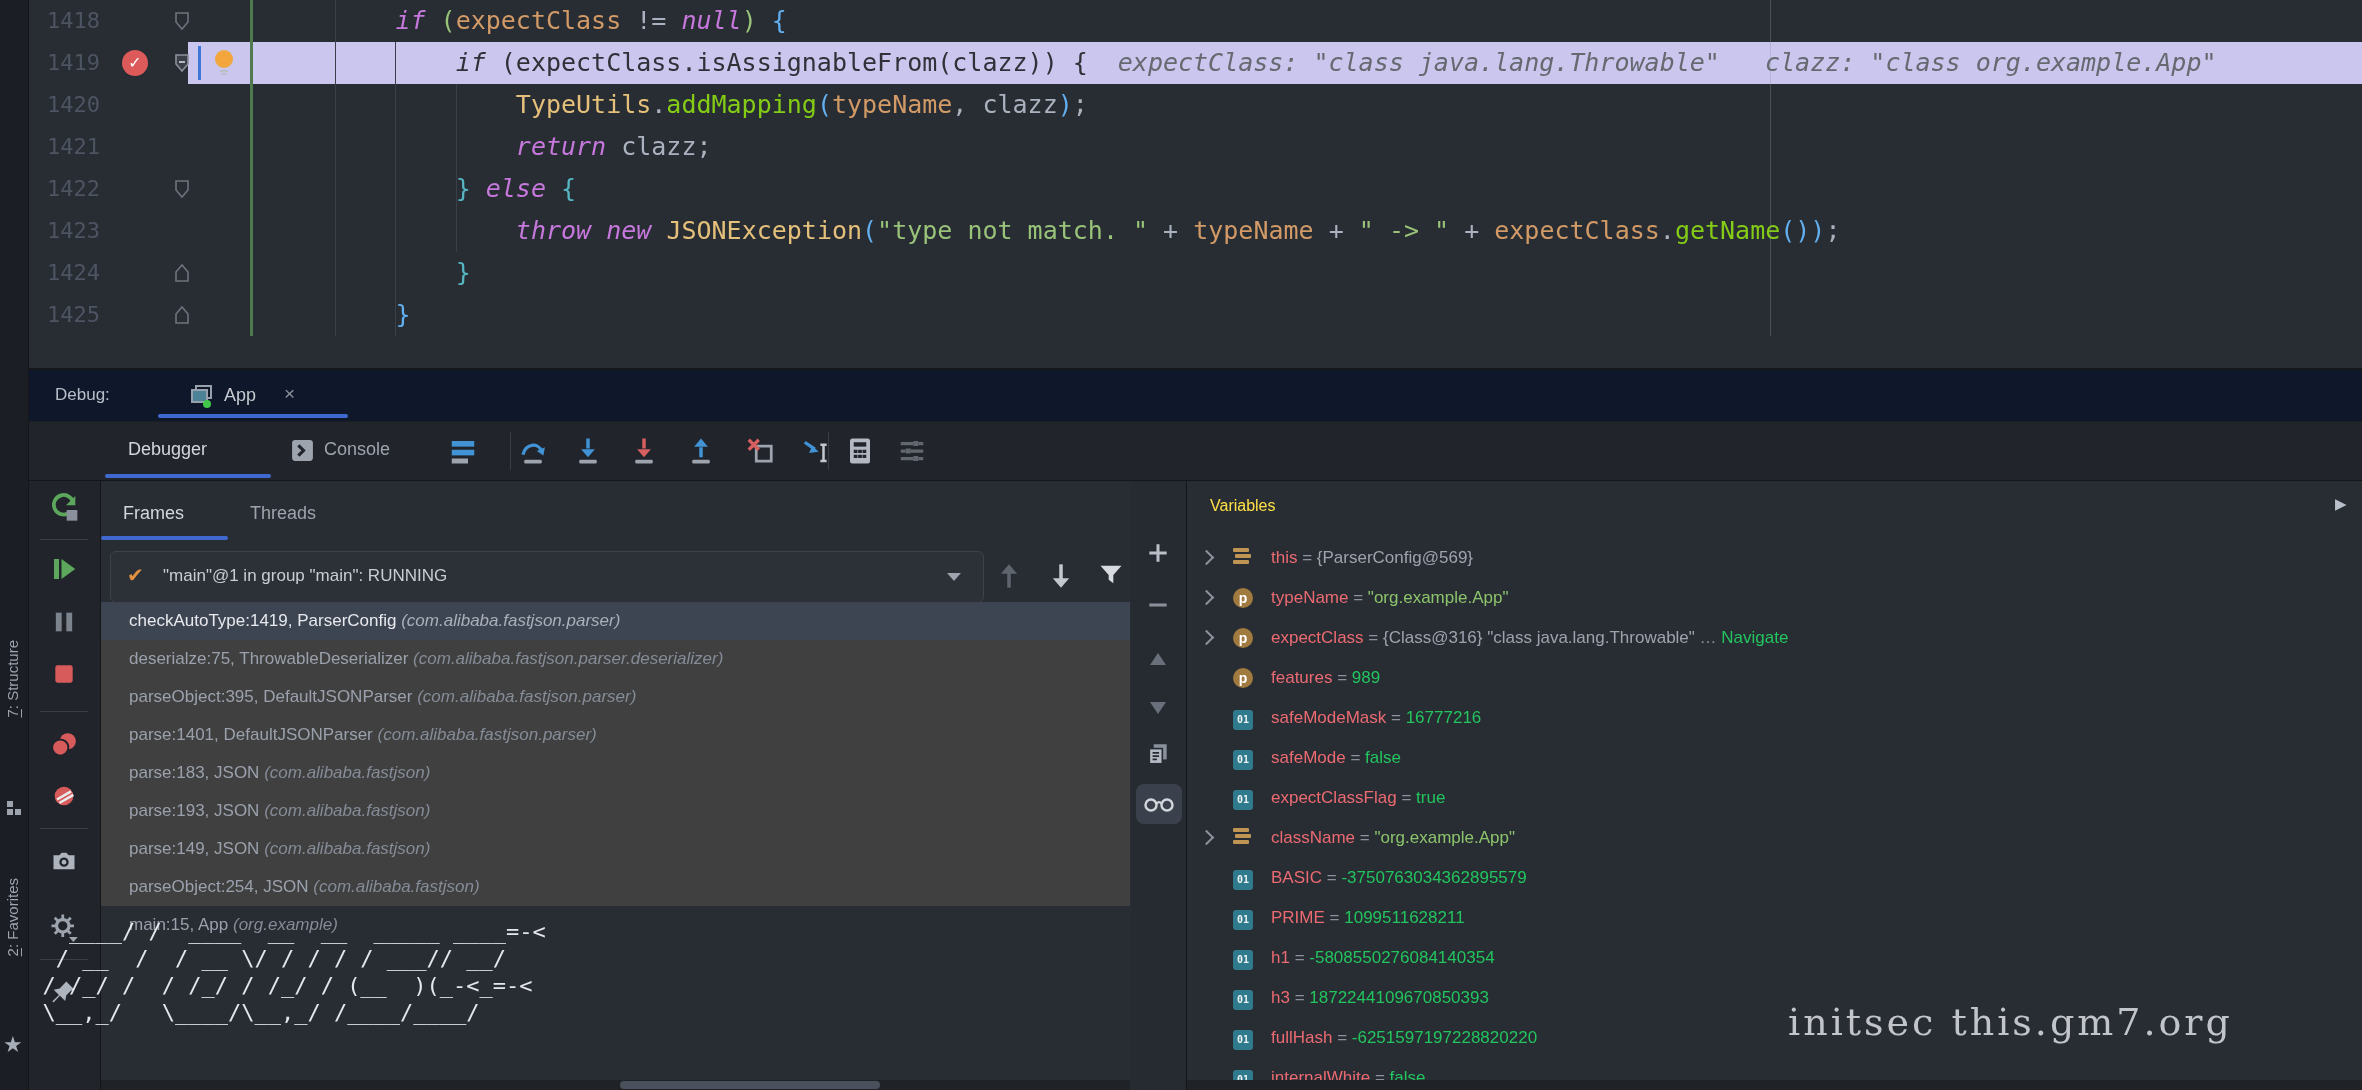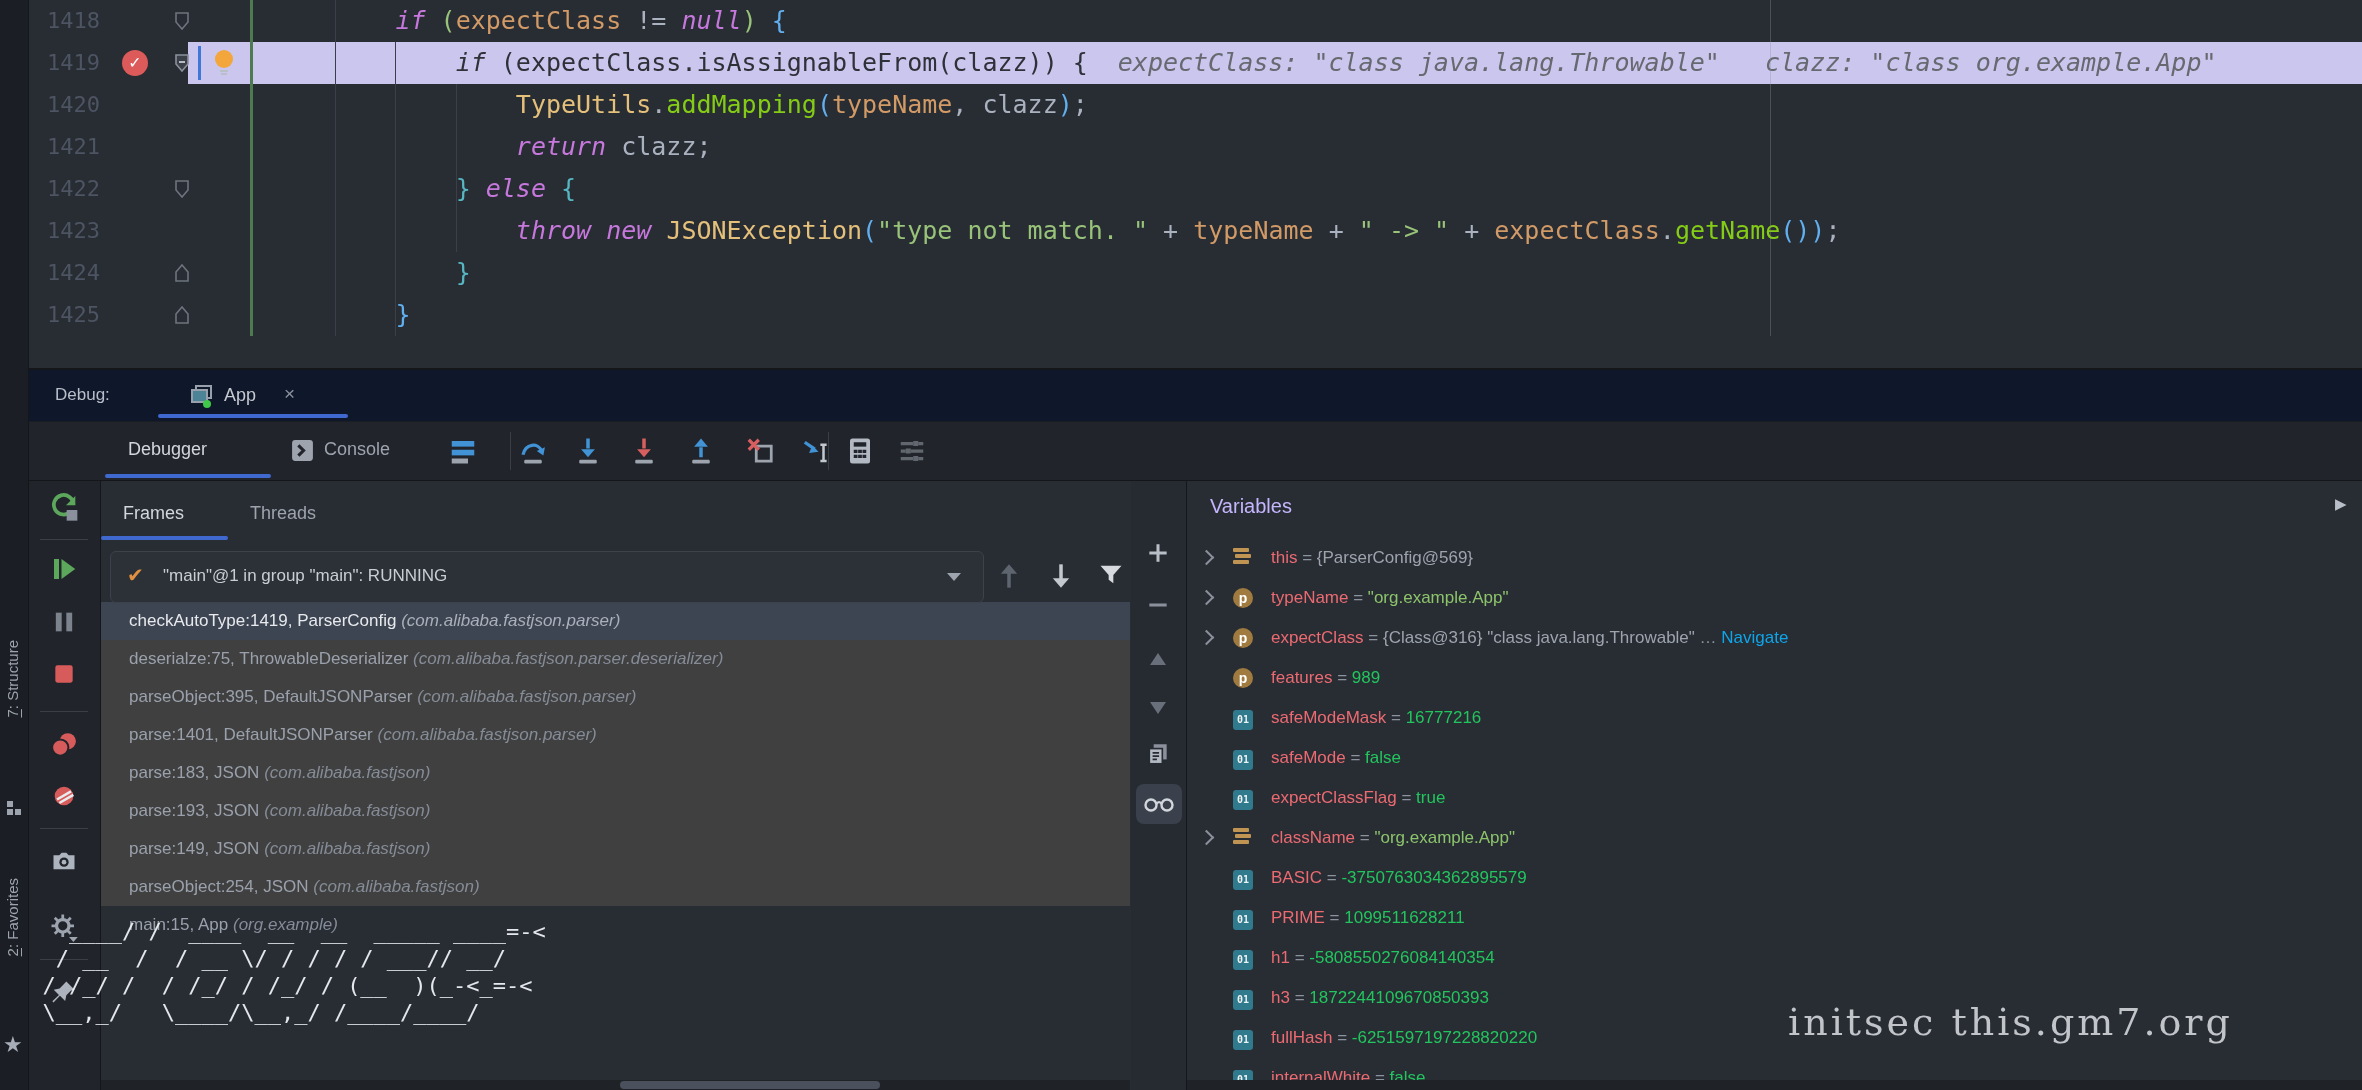--- a/index.html
+++ b/index.html
@@ -58,29 +58,29 @@
   #frames-list{position:absolute;left:0;top:121px;width:1029px;}
   .frame-row{height:38px;line-height:38px;padding-left:28px;font-size:17px;white-space:nowrap;overflow:hidden;}
   .fr-selected{background:#3e4552;}
   .fr-lib{background:#404040;}
   .fm-sel{color:#e7e9ed}.fp-sel{color:#a9b0ba;font-style:italic}
   .fm{color:#9aa1ac}.fp{color:#858c97;font-style:italic}
   
   #varbar{left:1131px;top:481px;width:55px;height:609px;background:#262a31;border-right:1px solid #141619;z-index:6;}
   
   #vars-panel{left:1187px;top:481px;width:1175px;height:609px;background:#282c33;z-index:6;}
-  #vars-title{position:absolute;left:23px;top:0;height:50px;line-height:50px;color:#c4b5fd;font-size:20px;}
+  #vars-title{position:absolute;left:23px;top:0;height:50px;line-height:50px;color:#fde047;font-size:16px;}
   #var-list{position:absolute;left:0;top:57px;width:1175px;}
   .var-row{position:relative;height:40px;font-size:17px;}
   .var-row .chev{position:absolute;left:14px;top:14px;width:9px;height:9px;border-right:2px solid #8b919c;
       border-top:2px solid #8b919c;transform:rotate(45deg);}
   .var-row .vicon{position:absolute;left:46px;top:10px;width:20px;height:20px;}
   .var-row .vtext{position:absolute;left:84px;top:0;line-height:40px;white-space:nowrap;}
   .vname{color:#ec6a71}.veq{color:#8d939e}
-  .vp-g{color:#9da4ae}.vp-s{color:#8cc46c}.vp-v{color:#22c55e}.vp-dots{color:#8d939e}.vp-link{color:#0ea5e9}
+  .vp-g{color:#9da4ae}.vp-s{color:#8cc46c}.vp-v{color:#22c55e}.vp-dots{color:#8d939e}.vp-link{color:#22c55e}
   .ic-fields{display:inline-block;width:18px;height:20px;position:relative;}
   .ic-fields i{position:absolute;left:0;width:16px;height:4px;background:#c09553;border-radius:1px;}
   .ic-p{display:inline-block;width:20px;height:20px;border-radius:50%;background:#a07a3e;color:#fff;
       font-size:14px;font-weight:bold;text-align:center;line-height:20px;}
   .ic-01{display:inline-block;width:20px;height:20px;border-radius:3px;background:#2f7a8c;color:#eef1f4;
       font-size:10px;font-weight:bold;text-align:center;line-height:20px;font-family:"DejaVu Sans Mono",monospace;}
   
   .scroll-track{position:absolute;height:10px;background:#1f2227;z-index:8;}
   #fr-thumb{position:absolute;left:620px;top:1081px;width:260px;height:8px;background:#4b515c;border-radius:4px;z-index:9;}
   #wm-ascii{left:4px;top:906px;margin:12px;font-family:"DejaVu Sans Mono",monospace;font-size:22px;line-height:27px;

